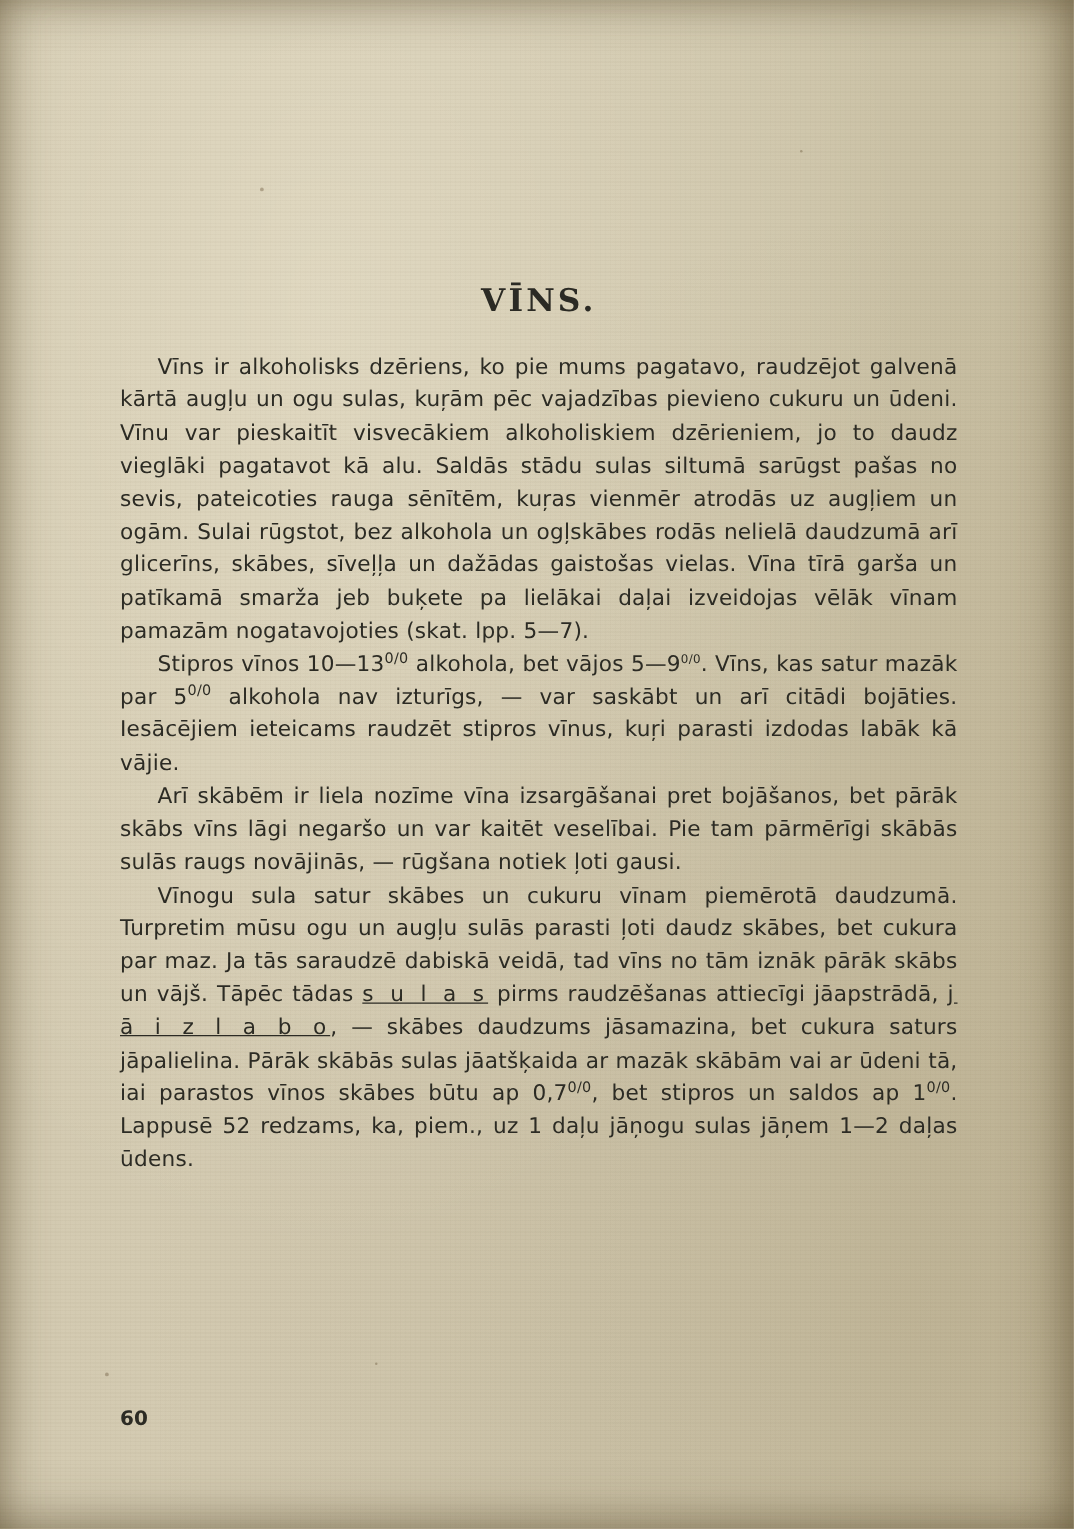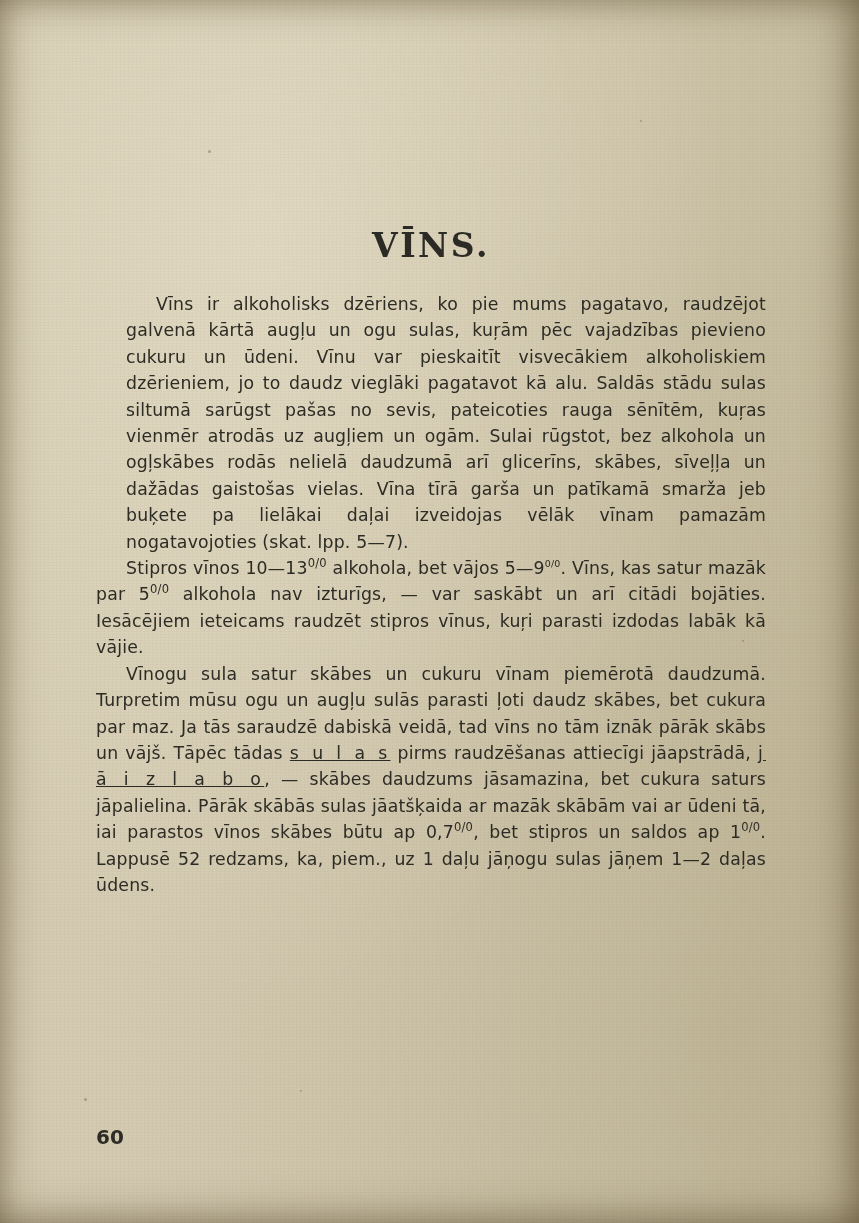--- a/index.html
+++ b/index.html
@@ -44,60 +44,60 @@
   }
   .content {
     position: absolute;
     left: 96px;
     top: 0;
     width: 670px;
     height: 1223px;
   }
   .title {
     text-align: center;
-    font-size: 33px;
+    font-size: 25px;
     letter-spacing: 2.5px;
     color: #2b2a24;
     margin-top: 226px;
     font-weight: 700;
     font-family: "DejaVu Serif", serif;
   }
   .para {
     color: #2c2b24;
     font-size: 17.3px;
     line-height: 26.4px;
     text-align: justify;
     text-align-last: left;
     margin: 0;
     letter-spacing: 0.2px;
     font-family: "DejaVu Sans", sans-serif;
   }
   .para + .para {
   }
-  .p-first { margin-top: 26px; margin-left: 30px; }
+  .p-first { margin-top: 26px; }
   .indent { display: inline-block; width: 30px; }
   .sup {
     font-size: 11.5px;
     vertical-align: super;
     line-height: 0;
   }
   .supsm {
     font-size: 9.5px;
     vertical-align: super;
     line-height: 0;
   }
   .spaced {
     letter-spacing: 3.2px;
     text-decoration: underline;
   }
   .folio {
     position: absolute;
     left: 96px;
     top: 1125px;
-    font-size: 20px;
+    font-size: 16px;
     color: #2c2b24;
     font-family: "DejaVu Sans", sans-serif;
     font-weight: 700;
   }
   .speck {
     position: absolute;
     background: rgba(90,70,40,0.35);
     border-radius: 50%;
     pointer-events: none;
   }
@@ -114,20 +114,21 @@
   <div class="speck" style="left:84px; top:1098px; width:3px; height:3px;"></div>
   <div class="speck" style="left:742px; top:640px; width:2px; height:2px;"></div>
 
   <div class="content">
     <h1 class="title">VĪNS.</h1>
 
     <p class="para p-first"><span class="indent"></span><span><span>Vīns ir alkoholisks dzēriens, ko pie mums pagatavo, raudzējot galvenā kārtā augļu un ogu sulas, kuŗām pēc vajadzības pievieno cukuru un ūdeni.  Vīnu var pieskaitīt visvecākiem alkoholiskiem dzērieniem, jo to daudz vieglāki pagatavot kā alu.  Saldās stādu sulas siltumā sarūgst pašas no sevis, pateicoties rauga sēnītēm, kuŗas vienmēr atrodās uz augļiem un ogām.  Sulai rūgstot, bez alkohola un ogļskābes rodās nelielā daudzumā arī glicerīns, skābes, sīveļļa un dažādas gaistošas vielas.  Vīna tīrā garša un patīkamā smarža jeb buķete pa lielākai daļai izveidojas vēlāk vīnam pamazām nogatavojoties (skat. lpp. 5—7).</span></span></p>
 
     <p class="para"><span class="indent"></span><span><span>Stipros vīnos 10—13</span><span class="sup">0/0</span><span> alkohola, bet vājos  5—9</span><span class="supsm">0/0</span><span>. Vīns, kas satur mazāk par 5</span><span class="sup">0/0</span><span> alkohola nav izturīgs, — var saskābt un arī citādi bojāties.  Iesācējiem ieteicams raudzēt stipros vīnus, kuŗi parasti izdodas labāk kā vājie.</span></span></p>
 
+    <p class="para"><span class="indent"></span><span><span>Arī skābēm ir liela nozīme vīna izsargāšanai pret bojāšanos, bet pārāk skābs vīns lāgi negaršo un var kaitēt veselībai.  Pie tam pārmērīgi skābās sulās raugs novājinās, — rūgšana notiek ļoti gausi.</span></span></p>
 
     <p class="para"><span class="indent"></span><span><span>Vīnogu sula satur skābes un cukuru vīnam piemērotā daudzumā.  Turpretim mūsu ogu un augļu sulās parasti ļoti daudz skābes, bet cukura par maz.  Ja tās saraudzē dabiskā veidā, tad vīns no tām iznāk pārāk skābs un vājš. Tāpēc tādas </span><span class="spaced">s u l a s</span><span> pirms raudzēšanas attiecīgi jāapstrādā, </span><span class="spaced">j ā i z l a b o</span><span>, — skābes daudzums jāsamazina, bet cukura saturs jāpalielina.  Pārāk skābās sulas jāatšķaida ar mazāk skābām vai ar ūdeni tā, iai parastos vīnos skābes būtu ap 0,7</span><span class="sup">0/0</span><span>, bet stipros un saldos ap 1</span><span class="sup">0/0</span><span>.  Lappusē 52 redzams, ka, piem., uz 1 daļu jāņogu sulas jāņem 1—2 daļas ūdens.</span></span></p>
   </div>
 
   <div class="folio">60</div>
 
   <div class="edge-shadow"></div>
 </div>
 
 </body></html>

